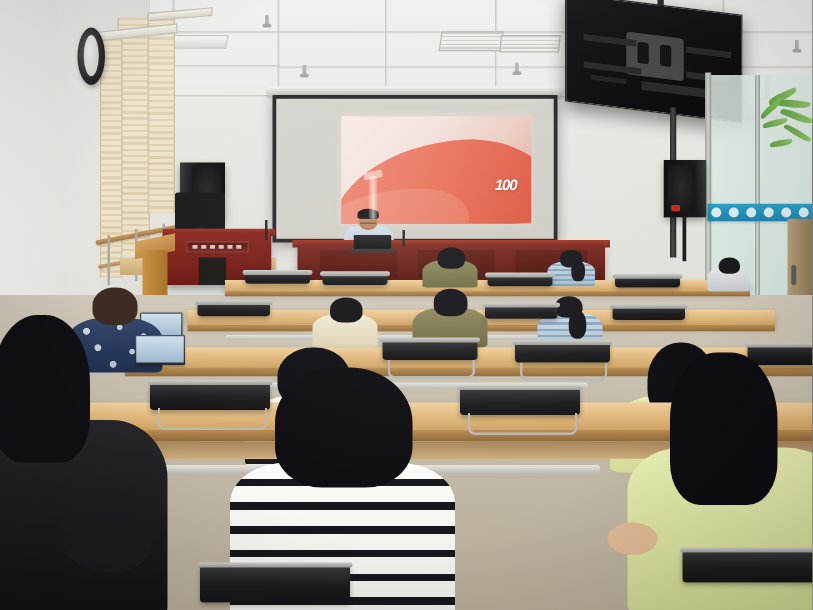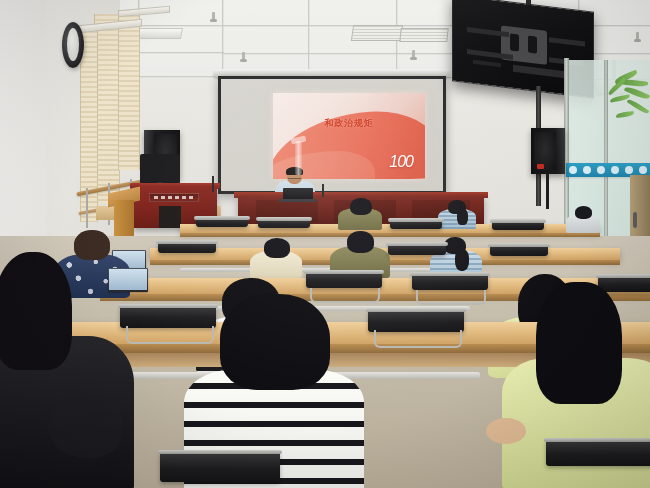--- a/index.html
+++ b/index.html
@@ -52,21 +52,21 @@
     box-shadow:0 0 6px rgba(255,230,220,.5);}
   .slidewave{position:absolute;bottom:-4px;left:-10px;width:180px;height:70px;
     background:linear-gradient(120deg,#ef8f79 0%,#e8705a 55%,#d9543f 100%);
     border-radius:62% 40% 0 0 / 100% 72% 0 0;transform:rotate(-4deg);}
   .slidewave2{position:absolute;bottom:-8px;left:-18px;width:120px;height:36px;
     background:linear-gradient(120deg,#f0a18d,#e87c66);
     border-radius:70% 30% 0 0 / 100% 60% 0 0;opacity:.85;}
   #slidetext{position:absolute;left:0;right:0;top:24px;text-align:center;z-index:5;}
   .sline{display:block;color:#d4442b;font-size:9px;line-height:13px;letter-spacing:.8px;
     font-weight:700;text-shadow:0 0 2px rgba(255,255,255,.45);}
-  #slidelogo{position:absolute;right:12px;bottom:8px;z-index:6;color:#fff;font-size:16px;font-weight:400;
+  #slidelogo{position:absolute;right:12px;bottom:24px;z-index:6;color:#fff;font-size:12px;font-weight:700;
     font-style:italic;letter-spacing:-1px;text-shadow:0 1px 2px rgba(170,50,30,.5);}
   #slidemon{position:absolute;left:22px;bottom:4px;width:7px;height:34px;z-index:6;
     background:linear-gradient(90deg,rgba(255,255,255,.15),rgba(255,255,255,.62),rgba(255,255,255,.15));
     border-radius:2px;}
   #slidemon:before{content:"";position:absolute;left:-4px;top:-4px;width:15px;height:6px;
     background:rgba(255,255,255,.5);border-radius:2px;transform:rotate(-12deg);}
 
   
   #projarm{left:612px;top:60px;width:4px;height:22px;background:#c6c6c1;}
   #projector{left:596px;top:80px;width:30px;height:13px;background:linear-gradient(180deg,#f0efeb,#c8c7c2);
@@ -265,21 +265,20 @@
   <div class="railpost" style="left:130px;top:179px;height:42px;"></div>
 
   <div id="screenhousing" class="abs"></div>
   <div id="screenframe" class="abs">
     <div id="screensurface">
       <div id="slide">
         <div class="slidewave"></div>
         <div class="slidewave2"></div>
         <div id="slidemon"></div>
         <div id="slidetext">
-          <span class="sline">和政治规矩</span>
         </div>
         <div id="slidelogo">100</div>
       </div>
     </div>
   </div>
 
   <div id="projarm" class="abs"></div>
   <div id="projector" class="abs"></div>
 
   <div id="tvpole" class="abs"></div>

